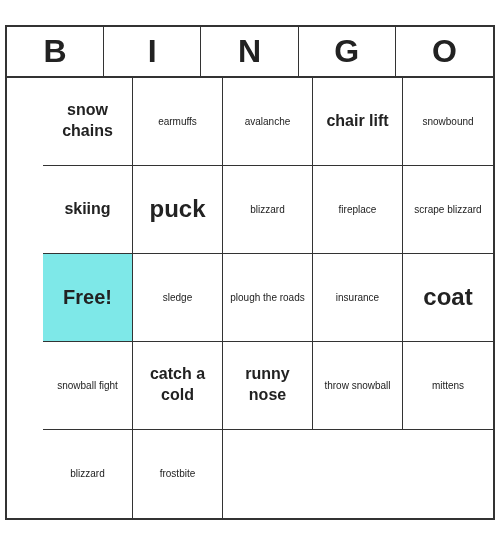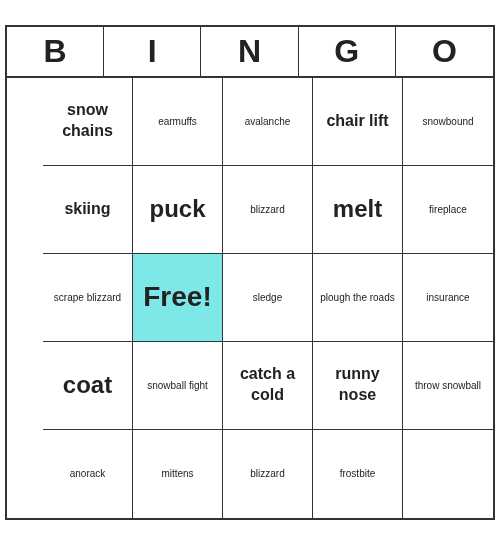--- a/index.html
+++ b/index.html
@@ -48,21 +48,21 @@
       font-size: 10px;
       color: #222;
       line-height: 1.3;
     }
     .bingo-cell:nth-child(5n) { border-right: none; }
     .bingo-cell:nth-child(n+21) { border-bottom: none; }
     .cell-large { font-size: 24px; font-weight: bold; }
     .cell-medium { font-size: 16px; font-weight: bold; }
     .cell-free {
       background-color: #7ee8e8;
-      font-size: 28px;
+      font-size: 20px;
       font-weight: bold;
     }
   </style>
 </head>
 <body>
 
 <div class="bingo-card">
   <div class="bingo-header">
   <div class="bingo-header-cell">B</div>
       <div class="bingo-header-cell">I</div>
@@ -88,23 +88,20 @@
       </div>
       <div class="bingo-cell cell-medium">
         <span>skiing</span>
       </div>
       <div class="bingo-cell cell-large">
         <span>puck</span>
       </div>
       <div class="bingo-cell">
         <span>blizzard</span>
       </div>
-      <div class="bingo-cell cell-large">
-        <span>melt</span>
-      </div>
       <div class="bingo-cell">
         <span>fireplace</span>
       </div>
       <div class="bingo-cell">
         <span>scrape blizzard</span>
       </div>
       <div class="bingo-cell cell-free">
         <span>Free!</span>
       </div>
       <div class="bingo-cell">
@@ -125,23 +122,20 @@
       <div class="bingo-cell cell-medium">
         <span>catch a cold</span>
       </div>
       <div class="bingo-cell cell-medium">
         <span>runny nose</span>
       </div>
       <div class="bingo-cell">
         <span>throw snowball</span>
       </div>
       <div class="bingo-cell">
-        <span>anorack</span>
-      </div>
-      <div class="bingo-cell">
         <span>mittens</span>
       </div>
       <div class="bingo-cell">
         <span>blizzard</span>
       </div>
       <div class="bingo-cell">
         <span>frostbite</span>
       </div>
     </div>
 </div>

